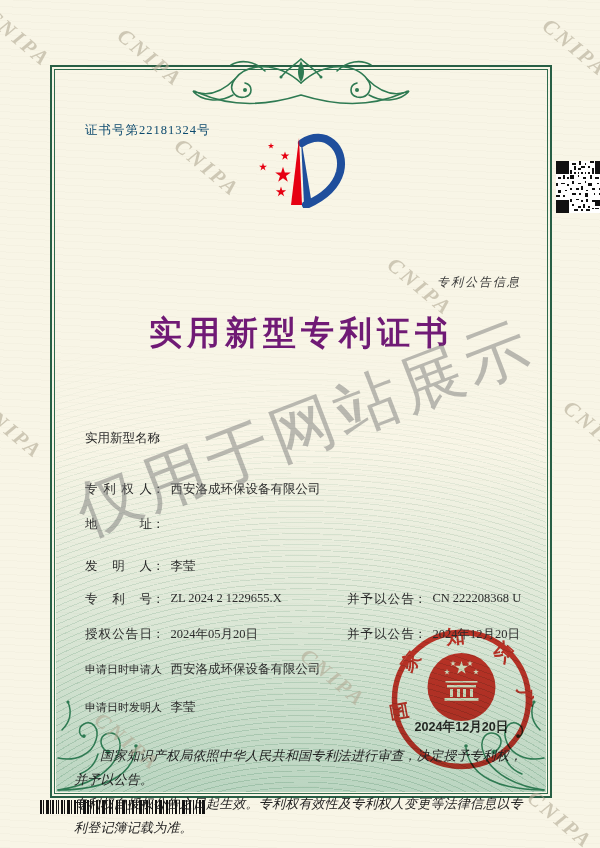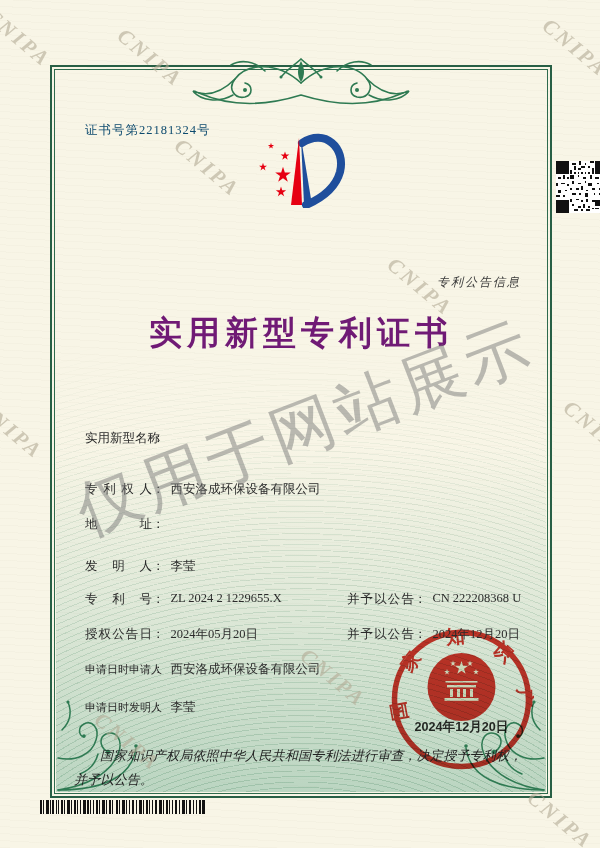--- a/index.html
+++ b/index.html
@@ -282,20 +282,21 @@
       <div class="row" style="top:451px">
         <span class="lbl7">申请日时发明人</span>
           <span class="colon">：</span>
           <span class="val">李莹</span>
       </div>
     </div>
 
     
     <div class="notice z">
       <div class="l1">国家知识产权局依照中华人民共和国专利法进行审查，决定授予专利权，并予以公告。</div>
+      <div class="l2">专利权自授权公告之日起生效。专利权有效性及专利权人变更等法律信息以专利登记簿记载为准。</div>
     </div>
 
     
     
 
     
     
 
     
     <svg class="seal" width="145" height="145" viewBox="0 0 145 145">

